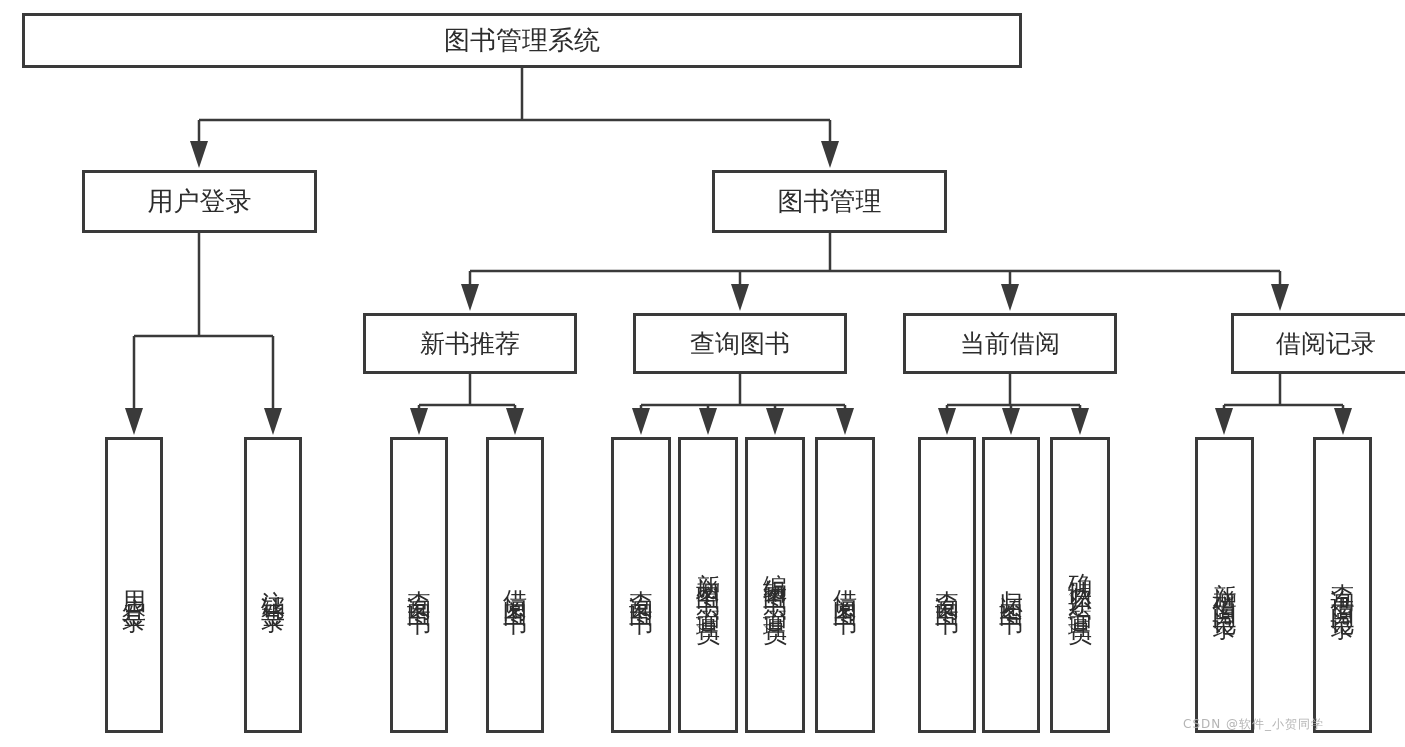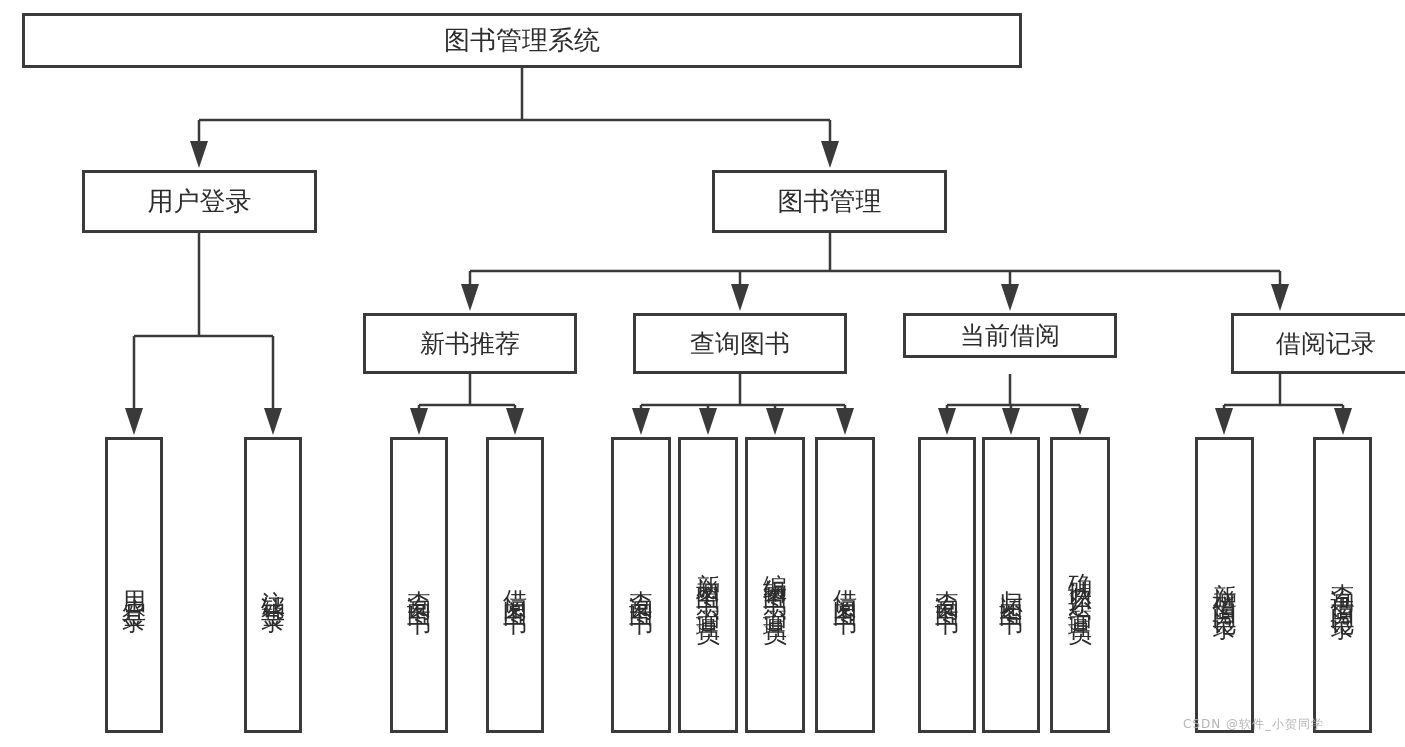--- a/index.html
+++ b/index.html
@@ -80,21 +80,21 @@
   <div class="hbox lvl2" style="left:712px;top:170px;width:235px;height:63px">
     <span>图书管理</span>
   </div>
 
   <div class="hbox lvl3" style="left:363px;top:313px;width:214px;height:61px">
     <span>新书推荐</span>
   </div>
   <div class="hbox lvl3" style="left:633px;top:313px;width:214px;height:61px">
     <span>查询图书</span>
   </div>
-  <div class="hbox lvl3" style="left:903px;top:313px;width:214px;height:45px">
+  <div class="hbox lvl3" style="left:903px;top:313px;width:214px;height:61px">
     <span>当前借阅</span>
   </div>
   <div class="hbox lvl3" style="left:1231px;top:313px;width:190px;height:61px">
     <span>借阅记录</span>
   </div>
 
   <div class="vbox" style="left:105px;width:58px">
     <span>用户登录</span>
   </div>
   <div class="vbox" style="left:244px;width:58px">

